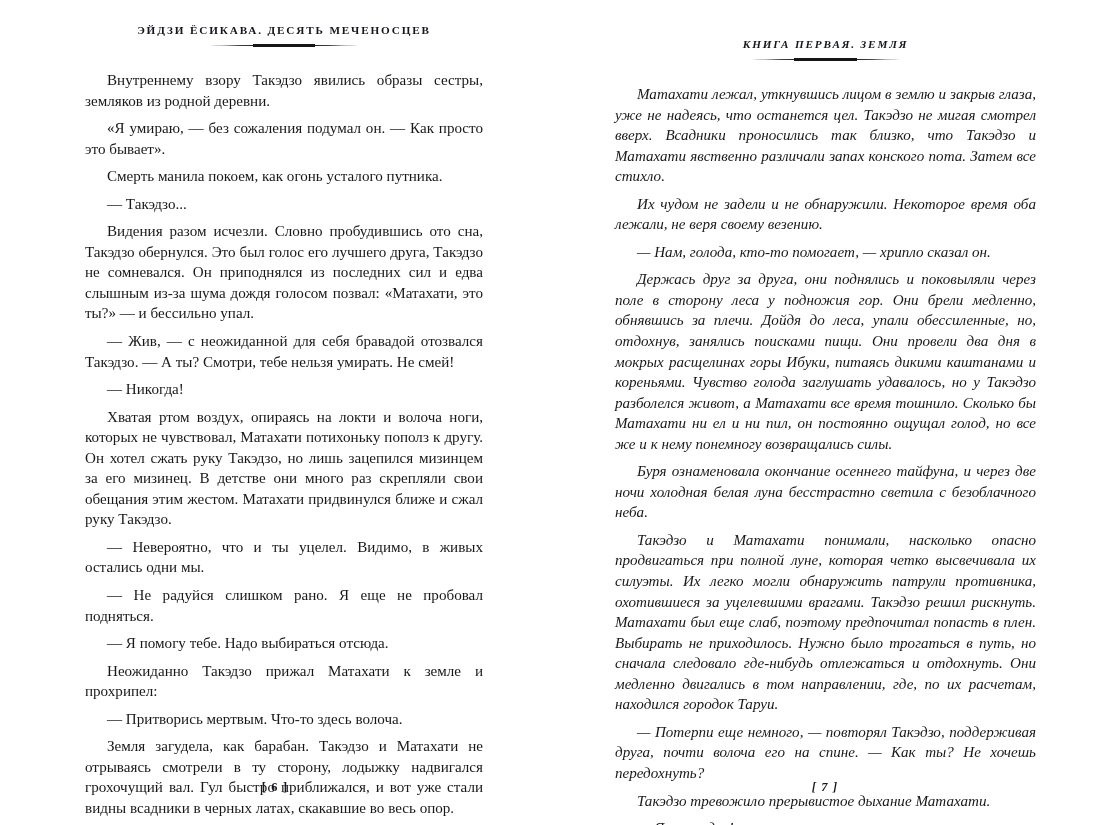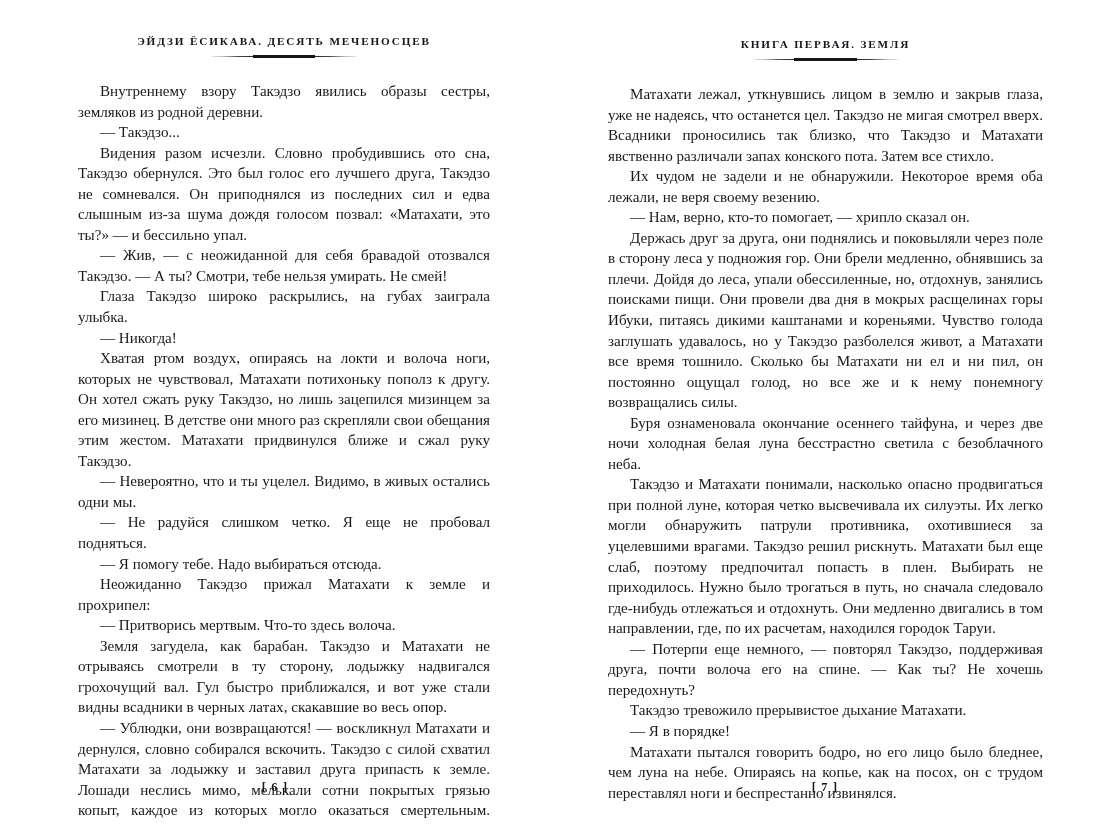--- a/index.html
+++ b/index.html
@@ -22,25 +22,26 @@
     background: #ffffff;
   }
   .page {
     position: relative;
     box-sizing: border-box;
     height: 825px;
     background: #ffffff;
   }
   .page-left {
     width: 550px;
-    padding: 35px 60px 0 78px;
+    padding: 24px 60px 0 78px;
   }
   .page-right {
     width: 550px;
     padding: 38px 57px 0 58px;
+    font-style: italic;
   }
   .running-head {
     text-align: center;
     font-size: 11.2px;
     letter-spacing: 1.85px;
     font-weight: 700;
     text-transform: uppercase;
     color: #15171c;
     white-space: nowrap;
     margin: 0 0 7px 0;
@@ -81,21 +82,21 @@
   }
   .body-text {
     font-size: 15.1px;
     line-height: 20.55px;
     text-align: justify;
     text-justify: inter-word;
     hyphens: manual;
     color: #181818;
   }
   .body-text p {
-    margin: 0;
+    margin: 7px;
     text-indent: 22px;
   }
   .folio {
     position: absolute;
     bottom: 30px;
     left: 0;
     right: 0;
     text-align: center;
     font-size: 12.4px;
     font-weight: 700;
@@ -109,47 +110,48 @@
 <div class="spread">
 
   <div class="page page-left">
     <div class="running-head">ЭЙДЗИ ЁСИКАВА. ДЕСЯТЬ МЕЧЕНОСЦЕВ</div>
     <div class="ornament">
       <div class="orn-bar"></div>
       <div class="orn-core"></div>
     </div>
     <div class="body-text" id="left-body">
         <p>Внутреннему взору Такэдзо явились образы сестры, земляков из родной деревни.</p>
+        <p>«Я умираю, — без сожаления подумал он. — Как просто это бывает».</p>
+        <p>Смерть манила покоем, как огонь усталого путника.</p>
         <p>— Такэдзо...</p>
         <p>Видения разом исчезли. Словно пробудившись ото сна, Такэдзо обернулся. Это был голос его лучшего друга, Такэдзо не сомневался. Он приподнялся из последних сил и едва слышным из-за шума дождя голосом позвал: «Матахати, это ты?» — и бессильно упал.</p>
         <p>— Жив, — с неожиданной для себя бравадой отозвался Такэдзо. — А ты? Смотри, тебе нельзя умирать. Не смей!</p>
-        <p>Глаза Такэдзо широко раскрылись, на губах заиграла улыбка.</p>
         <p>— Никогда!</p>
         <p>Хватая ртом воздух, опираясь на локти и волоча ноги, которых не чувствовал, Матахати потихоньку пополз к другу. Он хотел сжать руку Такэдзо, но лишь зацепился мизинцем за его мизинец. В детстве они много раз скрепляли свои обещания этим жестом. Матахати придвинулся ближе и сжал руку Такэдзо.</p>
         <p>— Невероятно, что и ты уцелел. Видимо, в живых остались одни мы.</p>
-        <p>— Не радуйся слишком четко. Я еще не пробовал подняться.</p>
+        <p>— Не радуйся слишком рано. Я еще не пробовал подняться.</p>
         <p>— Я помогу тебе. Надо выбираться отсюда.</p>
         <p>Неожиданно Такэдзо прижал Матахати к земле и прохрипел:</p>
         <p>— Притворись мертвым. Что-то здесь волоча.</p>
         <p>Земля загудела, как барабан. Такэдзо и Матахати не отрываясь смотрели в ту сторону, лодыжку надвигался грохочущий вал. Гул быстро приближался, и вот уже стали видны всадники в черных латах, скакавшие во весь опор.</p>
         <p>— Ублюдки, они возвращаются! — воскликнул Матахати и дернулся, словно собирался вскочить. Такэдзо с силой схватил Матахати за лодыжку и заставил друга припасть к земле. Лошади неслись мимо, мелькали сотни покрытых грязью копыт, каждое из которых могло оказаться смертельным. Конная лавина катилась по телам убитых самураев. Ряд за рядом проносились всадники, оглашая воздух боевым кличем, бряцая оружием и латами.</p>
       </div>
     <div class="folio">[ 6 ]</div>
   </div>
 
   <div class="page page-right">
     <div class="running-head">КНИГА ПЕРВАЯ. ЗЕМЛЯ</div>
     <div class="ornament">
       <div class="orn-bar"></div>
       <div class="orn-core"></div>
     </div>
     <div class="body-text" id="right-body">
         <p>Матахати лежал, уткнувшись лицом в землю и закрыв глаза, уже не надеясь, что останется цел. Такэдзо не мигая смотрел вверх. Всадники проносились так близко, что Такэдзо и Матахати явственно различали запах конского пота. Затем все стихло.</p>
         <p>Их чудом не задели и не обнаружили. Некоторое время оба лежали, не веря своему везению.</p>
-        <p>— Нам, верно, кто-то помогает, — хрипло сказал он.</p>
+        <p>— Нам, голода, кто-то помогает, — хрипло сказал он.</p>
         <p>Держась друг за друга, они поднялись и поковыляли через поле в сторону леса у подножия гор. Они брели медленно, обнявшись за плечи. Дойдя до леса, упали обессиленные, но, отдохнув, занялись поисками пищи. Они провели два дня в мокрых расщелинах горы Ибуки, питаясь дикими каштанами и кореньями. Чувство голода заглушать удавалось, но у Такэдзо разболелся живот, а Матахати все время тошнило. Сколько бы Матахати ни ел и ни пил, он постоянно ощущал голод, но все же и к нему понемногу возвращались силы.</p>
         <p>Буря ознаменовала окончание осеннего тайфуна, и через две ночи холодная белая луна бесстрастно светила с безоблачного неба.</p>
         <p>Такэдзо и Матахати понимали, насколько опасно продвигаться при полной луне, которая четко высвечивала их силуэты. Их легко могли обнаружить патрули противника, охотившиеся за уцелевшими врагами. Такэдзо решил рискнуть. Матахати был еще слаб, поэтому предпочитал попасть в плен. Выбирать не приходилось. Нужно было трогаться в путь, но сначала следовало где-нибудь отлежаться и отдохнуть. Они медленно двигались в том направлении, где, по их расчетам, находился городок Таруи.</p>
         <p>— Потерпи еще немного, — повторял Такэдзо, поддерживая друга, почти волоча его на спине. — Как ты? Не хочешь передохнуть?</p>
         <p>Такэдзо тревожило прерывистое дыхание Матахати.</p>
         <p>— Я в порядке!</p>
         <p>Матахати пытался говорить бодро, но его лицо было бледнее, чем луна на небе. Опираясь на копье, как на посох, он с трудом переставлял ноги и беспрестанно извинялся.</p>
       </div>
     <div class="folio">[ 7 ]</div>
   </div>

